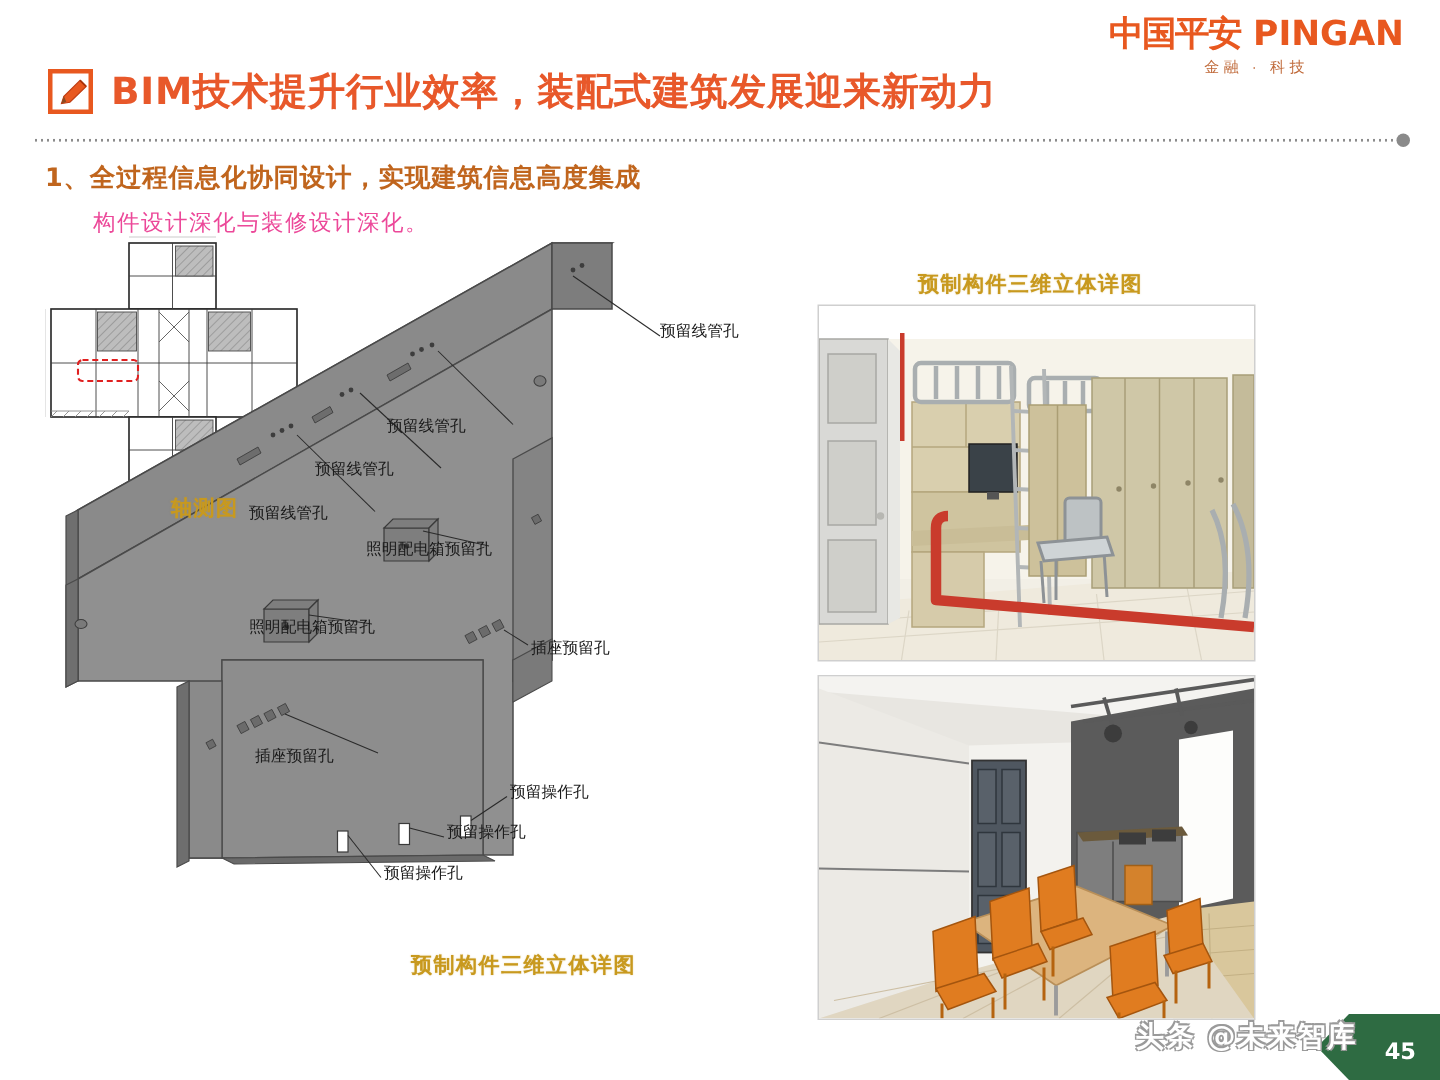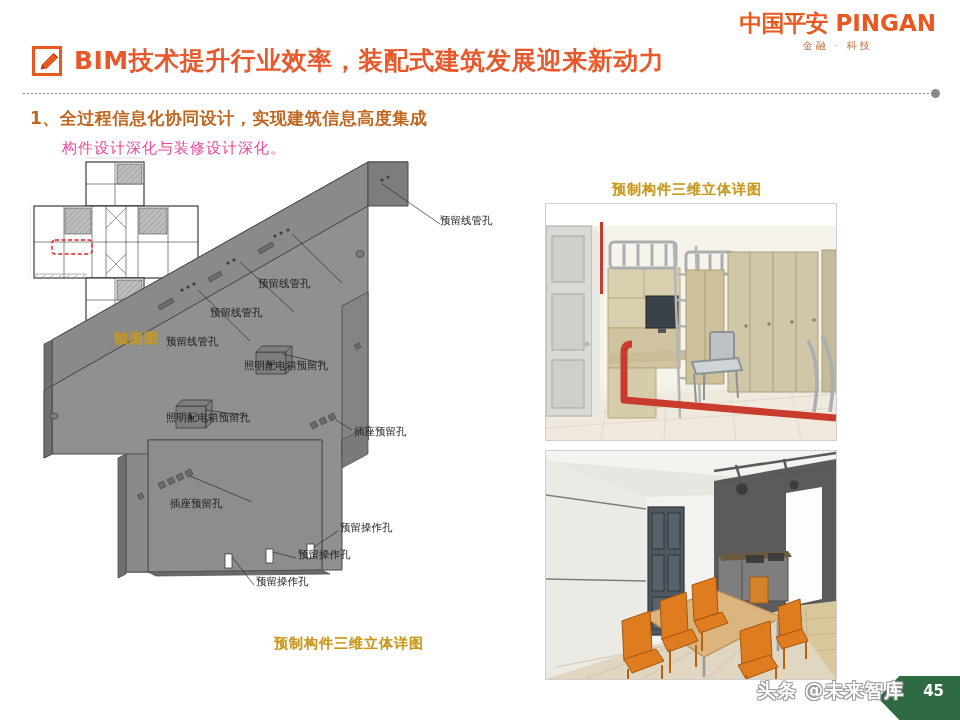--- a/index.html
+++ b/index.html
@@ -186,21 +186,21 @@
     bottom: 0;
     width: 82px;
     height: 44px;
     background: #2E6B42;
     clip-path: polygon(26% 0, 100% 0, 100% 100%, 26% 100%, 0 50%);
     z-index: 4;
   }
   .page-number {
     position: absolute;
     right: 16px;
-    bottom: 20px;
+    bottom: 10px;
     color: #ffffff;
     font-family: "DejaVu Sans", sans-serif;
     font-size: 15px;
     font-weight: bold;
     z-index: 6;
     margin-top: 12px;
   }
 </style>
 </head>
 <body>

